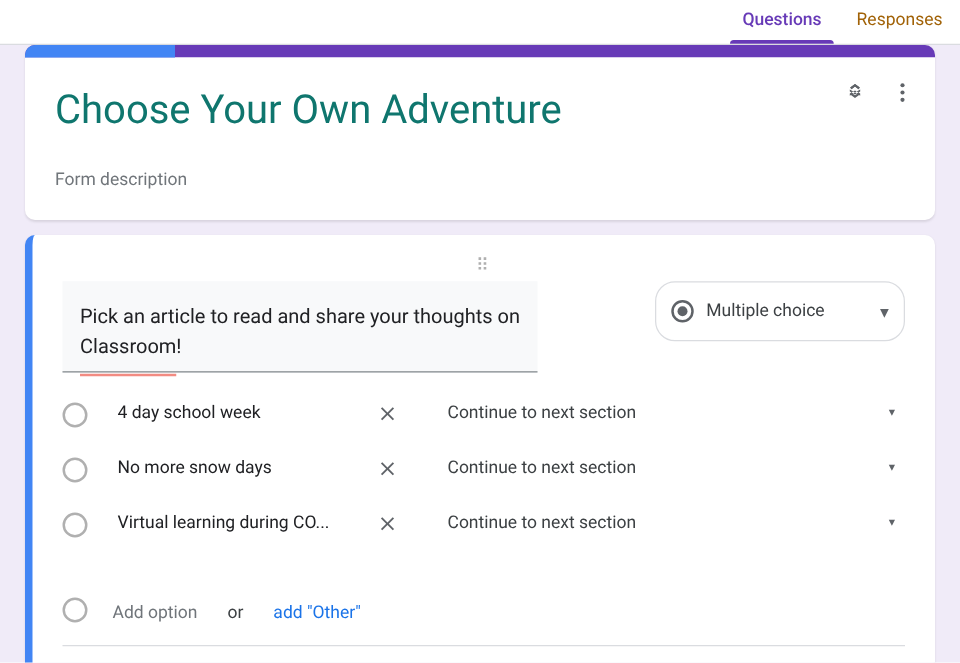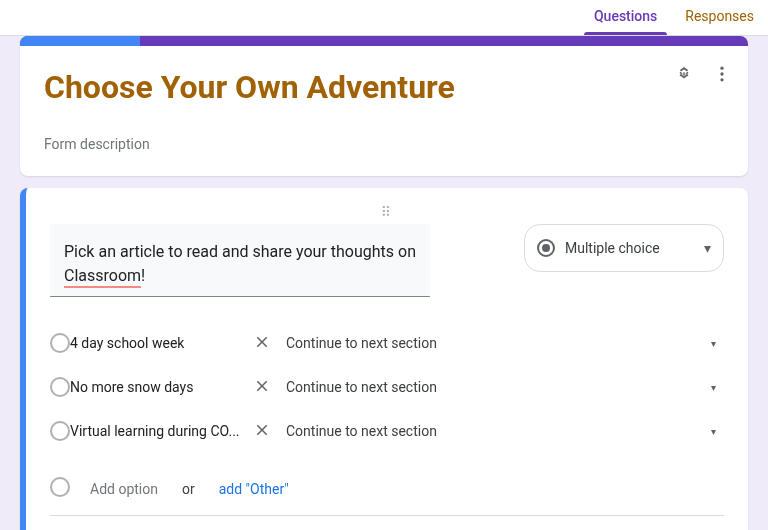--- a/index.html
+++ b/index.html
@@ -9,39 +9,39 @@
   .tab { padding: 8px 14px 6px; font-size: 14px; color: #a16207; cursor: pointer; position: relative; }
   .tab.active { color: #673ab7; font-weight: 500; }
   .tab.active::after { content: ''; position: absolute; bottom: 0; left: 4px; right: 4px; height: 3px; background: #673ab7; border-radius: 3px 3px 0 0; }
 
   .page { padding: 0 20px; position: relative; }
 
   .card { background: #fff; border-radius: 8px; margin-bottom: 12px; position: relative; box-shadow: 0 1px 2px rgba(0,0,0,0.1); }
 
   .header-card { border-top: 10px solid #673ab7; padding: 22px 24px 24px; }
   .header-card::before { content:''; position:absolute; top:-10px; left:0; width:120px; height:10px; background:#4285f4; border-top-left-radius:8px; }
-  .form-title { font-size: 32px; font-weight: 700; color: #a16207; }
+  .form-title { font-size: 32px; font-weight: 400; color: #0f766e; }
   .form-desc { font-size: 14px; color: #70757a; margin-top: 30px; }
   .header-icons { position: absolute; right: 16px; top: 18px; display: flex; gap: 18px; align-items: center; color: #5f6368; }
   .header-icons svg { width: 20px; height: 20px; }
 
   .question-card { border-left: 6px solid #4285f4; padding: 16px 24px 12px; }
   .drag { text-align:center; color:#b0b0b0; font-size:14px; letter-spacing:2px; margin-bottom:4px; cursor:move; }
   .q-row { display:flex; align-items:flex-start; gap:28px; }
   .q-text-wrap { flex: 0 0 380px; background:#f8f9fa; padding:16px 14px 8px; border-bottom:1px solid #80868b; }
   .q-text { font-size:16px; color:#202124; line-height:1.5; }
-  .q-text .underline-red { border-bottom:2px solid #f28b82; padding-bottom:1px; }
+  .q-text .underline-red { border-bottom:2px solid #f28b82; padding-bottom:13px; }
   .q-type { flex:0 0 200px; border:1px solid #dadce0; border-radius:16px; height:48px; display:flex; align-items:center; padding:0 12px; cursor:pointer; margin-left:auto; }
   .q-type .radio-ico { width:18px; height:18px; border:2px solid #5f6368; border-radius:50%; display:flex; align-items:center; justify-content:center; margin-right:10px; }
   .q-type .radio-ico::after { content:''; width:8px; height:8px; background:#5f6368; border-radius:50%; }
   .q-type span.lbl { flex:1; font-size:14px; color:#3c4043; }
   .q-type .caret { color:#5f6368; }
 
   .options { margin-top:24px; }
-  .opt-row { display:flex; align-items:center; height:44px; gap:0; }
+  .opt-row { display:flex; align-items:flex-start; height:44px; gap:24px; }
   .radio-empty { width:20px; height:20px; border:2px solid #b0b0b0; border-radius:50%; flex-shrink:0; }
   .opt-label { width:180px; font-size:14px; color:#202124; white-space:nowrap; overflow:hidden; text-overflow:ellipsis; }
   .opt-x { width:24px; color:#5f6368; cursor:pointer; text-align:center; }
   .goto { flex:1; font-size:14px; color:#3c4043; padding-left:12px; display:flex; align-items:center; justify-content:space-between; padding-right:8px; cursor:pointer; }
   .goto .caret { color:#5f6368; font-size:10px; }
 
   .add-row { display:flex; align-items:flex-end; height:44px; gap:20px; font-size:14px; }
   .add-opt { color:#70757a; }
   .or { color:#3c4043; margin:0 4px; }
   .add-other { color:#1a73e8; cursor:pointer; }

